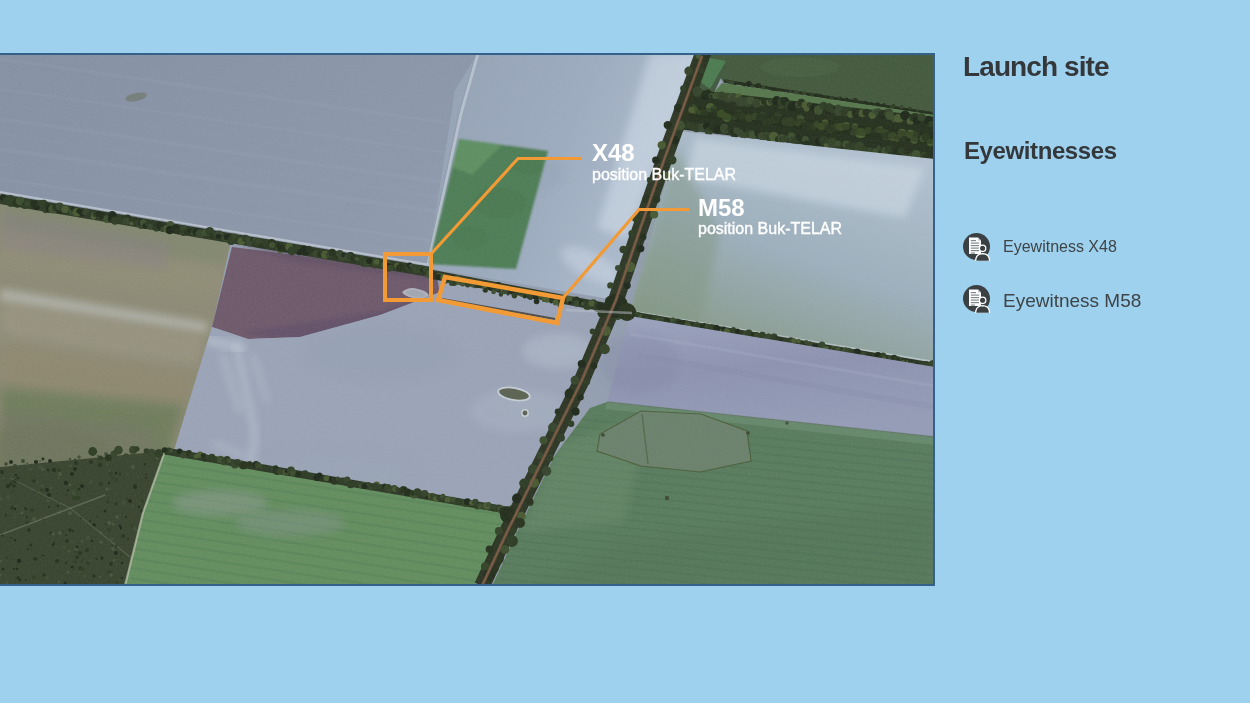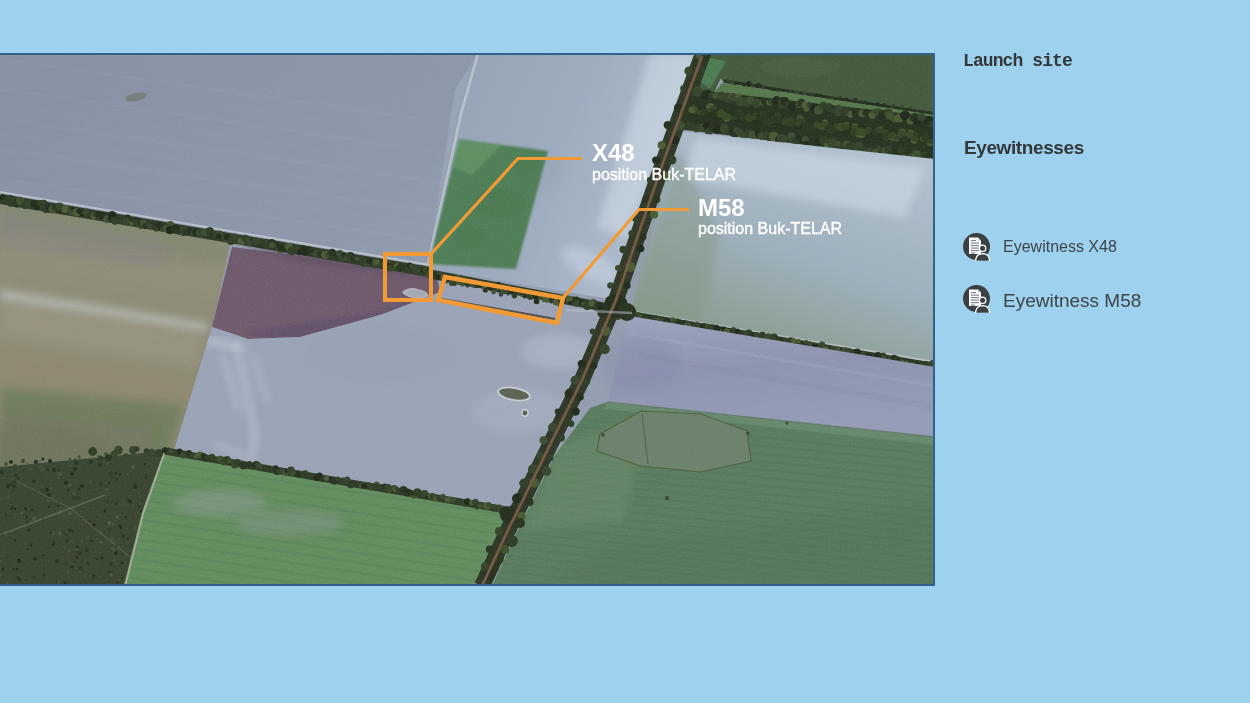--- a/index.html
+++ b/index.html
@@ -1397,23 +1397,23 @@
       <text x="592" y="108" font-size="24" font-weight="bold">X48</text>
       <text x="592" y="126.5" font-size="16" stroke="#ffffff" stroke-width="0.35">position Buk-TELAR</text>
     </g>
 
 <g fill="#ffffff" font-family="Liberation Sans, sans-serif">
       <text x="698" y="163" font-size="24" font-weight="bold">M58</text>
       <text x="698" y="180.5" font-size="16" stroke="#ffffff" stroke-width="0.35">position Buk-TELAR</text>
     </g>
 </svg>
 
-<div class="abs" style="left:963px;top:51px;font-size:18px;font-weight:bold;letter-spacing:-0.9px;color:#34383b;font-family:Liberation Mono, monospace;">Launch site</div>
-
-<div class="abs" style="left:964px;top:137px;font-size:19px;font-weight:bold;letter-spacing:-0.4px;color:#34383b;">Eyewitnesses</div>
+<div class="abs" style="left:963px;top:51px;font-size:28px;font-weight:bold;letter-spacing:-0.9px;color:#34383b;">Launch site</div>
+
+<div class="abs" style="left:964px;top:137px;font-size:24px;font-weight:bold;letter-spacing:-0.4px;color:#34383b;">Eyewitnesses</div>
 
 <div class="abs" style="left:963px;top:233px;width:240px;height:30px;"><svg width="28" height="28" viewBox="0 0 28 28">
 <circle cx="13.5" cy="13.5" r="13.5" fill="#3b4043"></circle>
 <path d="M6,4.5 h9 l3,3 v13.5 h-12 z" fill="#ffffff"></path>
 <path d="M15,4.5 l3,3 h-3 z" fill="#c2c6c8"></path>
 <g stroke="#82898d" stroke-width="1.2">
 <line x1="7.8" y1="7.6" x2="13" y2="7.6"></line>
 <line x1="7.8" y1="10.1" x2="16.2" y2="10.1"></line>
 <line x1="7.8" y1="12.6" x2="16.2" y2="12.6"></line>
 <line x1="7.8" y1="15.1" x2="16.2" y2="15.1"></line>

